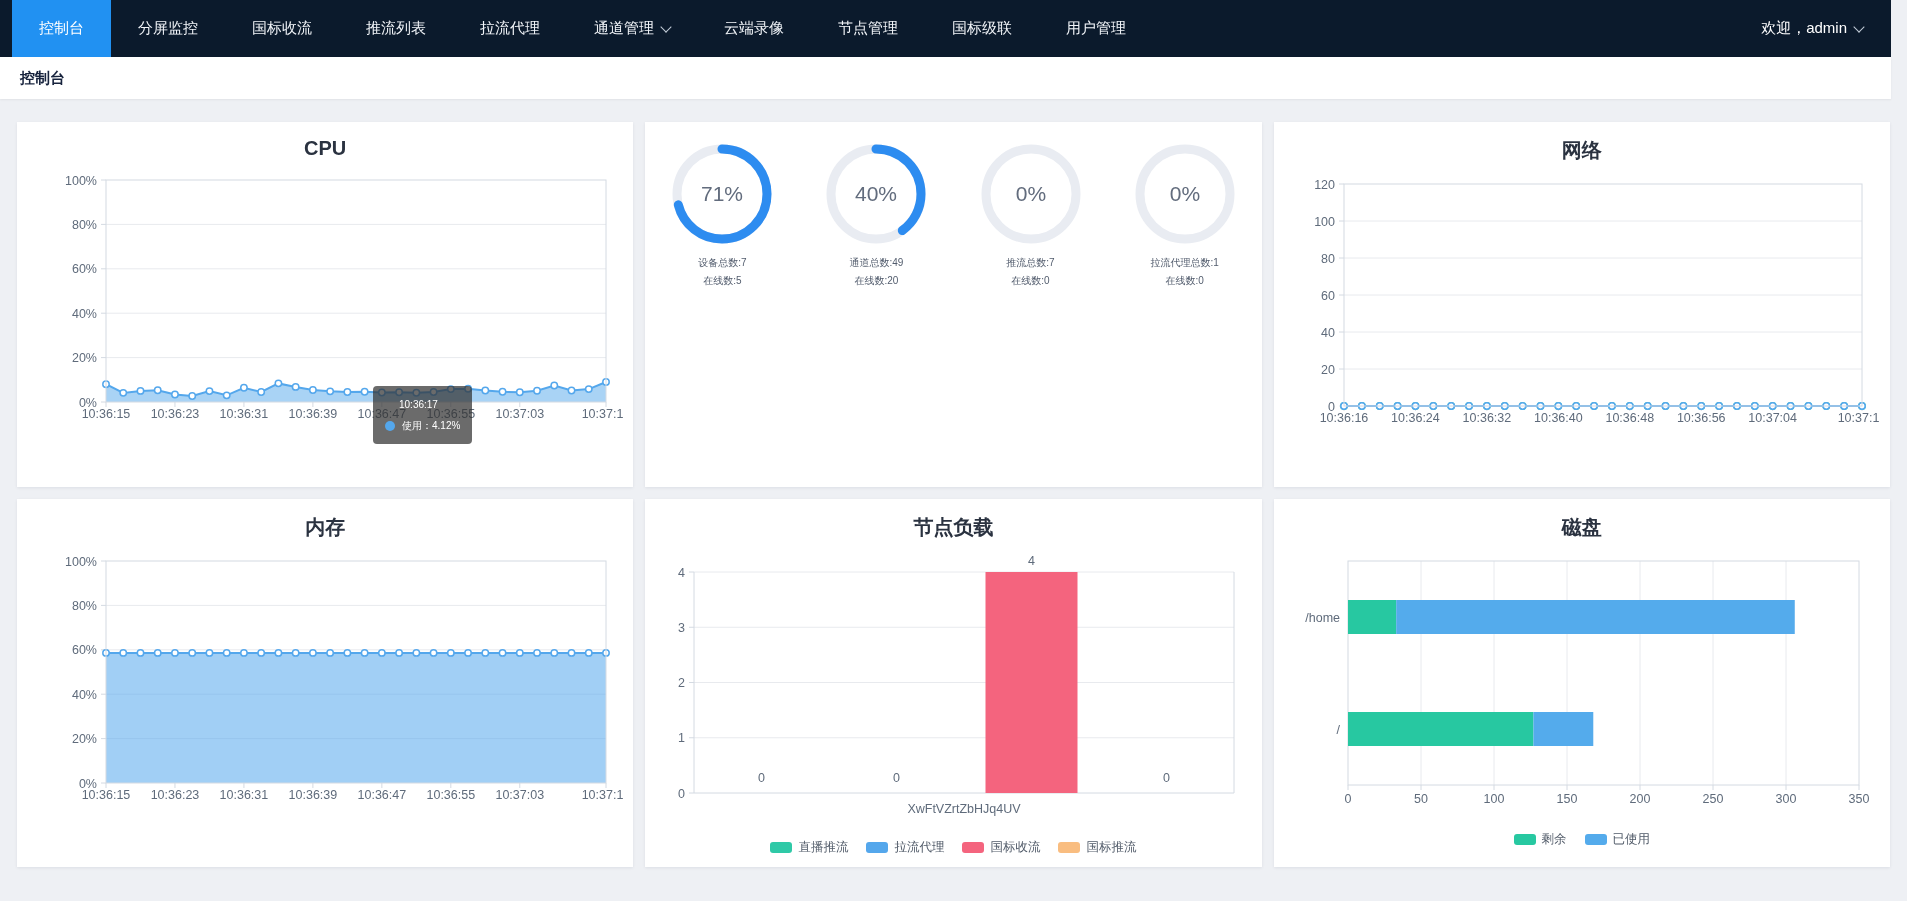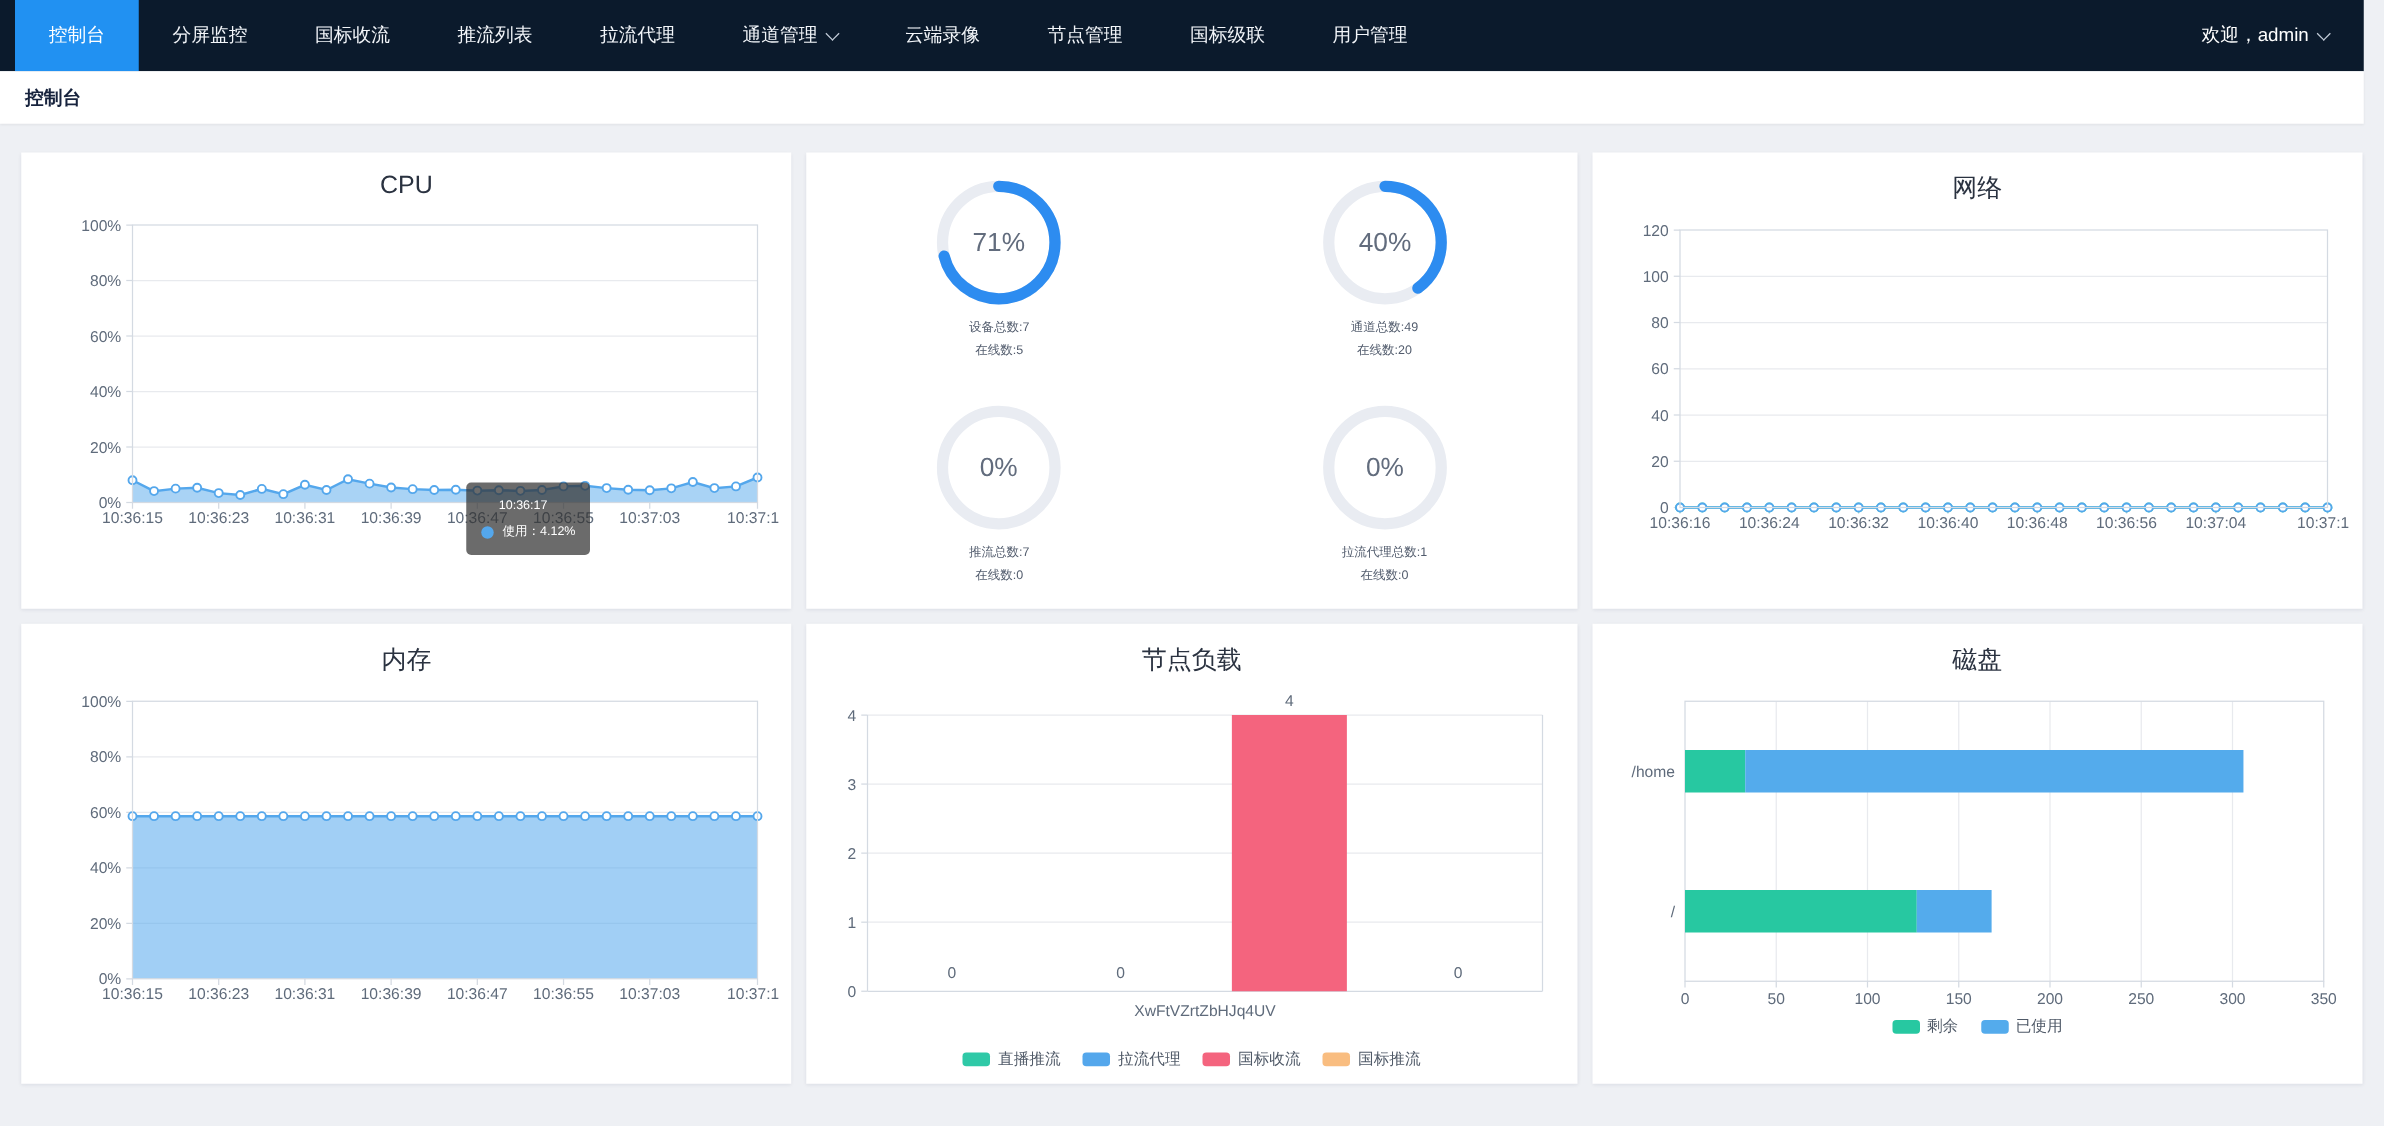--- a/index.html
+++ b/index.html
@@ -36,32 +36,32 @@
   
   .content{
     padding:23px 17px 0 17px;
     display:grid;grid-template-columns:repeat(3,1fr);grid-template-rows:365px 368px;
     gap:12px;
   }
   .panel{
     background:#fff;box-shadow:0 1px 3px rgba(15,30,60,.08);
     position:relative;overflow:hidden;
   }
-  .panel h3{margin:0;padding-top:15px;font-size:20px;font-weight:400;color:#2a3240;text-align:center;}
+  .panel h3{margin:0;padding-top:15px;font-size:20px;font-weight:700;color:#2a3240;text-align:center;}
   .panel svg.chart{display:block;margin:10px auto 0;}
   svg text{font-family:"Liberation Sans","DejaVu Sans",sans-serif;font-size:12.5px;fill:#5f6b7b;}
   
   .legend{display:flex;justify-content:center;align-items:center;gap:18px;}
   .lg-item{display:flex;align-items:center;gap:6px;font-size:12.5px;color:#505a68;cursor:pointer;}
   .swatch{width:22px;height:11px;border-radius:3px;display:inline-block;}
   .lg-net{margin-top:26px;}
   .lg-node{margin-top:14px;}
-  .lg-disk{}
-  
-  .gauge-grid{display:grid;grid-template-columns:1fr 1fr;padding-top:22px;row-gap:34px;}
+  .lg-disk{margin-top:18px;}
+  
+  .gauge-grid{display:grid;grid-template-columns:1fr 1fr 1fr 1fr;padding-top:22px;row-gap:34px;}
   .gauge-cell{display:flex;flex-direction:column;align-items:center;}
   .gauge-pct{font-size:21px;fill:#626c7d;}
   .gauge-line{font-size:10px;color:#525c6d;line-height:18px;margin-top:0;}
   .gauge-line.first{margin-top:10px;}
   
   .tooltip{
     position:absolute;left:330px;top:264px;z-index:5;
     background:rgba(50,50,50,.72);border-radius:4px;
     padding:8px 12px;color:#fff;font-size:10px;line-height:21px;
     pointer-events:none;white-space:nowrap;margin-left:26px;

